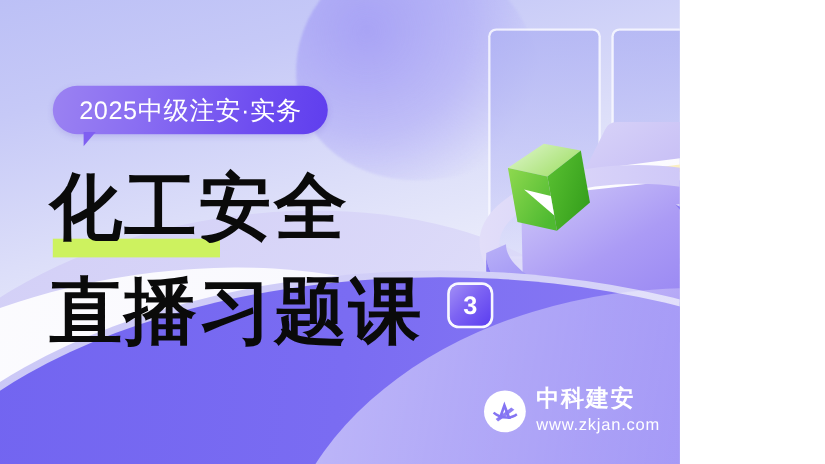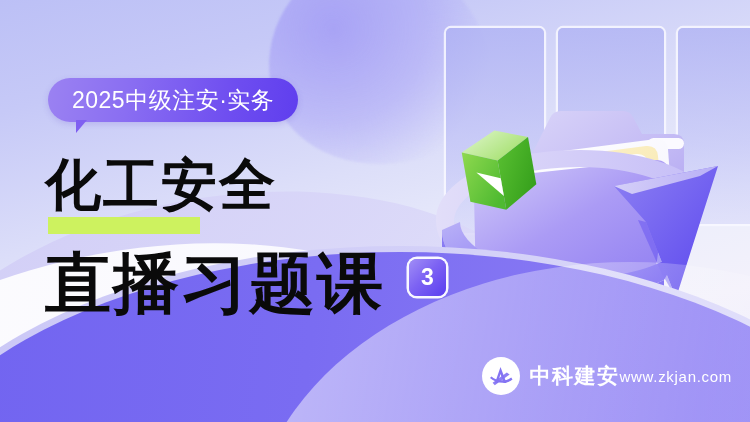--- a/index.html
+++ b/index.html
@@ -5,21 +5,21 @@
   * { margin:0; padding:0; box-sizing:border-box; }
   html,body { width:750px; height:422px; }
   body {
     font-family:"Liberation Sans", sans-serif;
     background:#fff;
     overflow:hidden;
   }
 
   .banner {
     position:relative;
-    width:750px;
+    width:618px;
     height:422px;
     overflow:hidden;
     background:linear-gradient(165deg,#bcc0f6 0%,#c6c9f7 18%,#dcdef9 42%,#eceefb 62%,#f3f1fb 78%,#eceafa 100%);
   }
 
   
   .blob-top {
     position:absolute;
     left:268px; top:-44px;
     width:220px; height:210px;
@@ -100,21 +100,21 @@
     width:0; height:0;
     border-left:11px solid #7f5ff1;
     border-bottom:13px solid transparent;
   }
 
   
   .title1 {
     position:absolute; left:45px; top:157px;
     font-family:"Liberation Serif", serif;
     font-weight:bold;
-    font-size:56px;
+    font-size:66px;
     line-height:1;
     color:#0a0a0a;
     letter-spacing:2px;
     white-space:nowrap;
     z-index:6;
   }
   .hl {
     position:absolute;
     left:48px; top:217px;
     width:152px; height:17px;
@@ -151,21 +151,21 @@
   
   .illus { position:absolute; left:418px; top:8px; width:332px; height:340px; }
 
   
   .logo {
     position:absolute; right:18px; bottom:26px;
     display:flex; align-items:center; gap:9px;
     z-index:9;
   }
   .logo-mark { width:40px; height:40px; flex:0 0 40px; }
-  .logo-text { display:flex; flex-direction:row; align-items:flex-start; }
+  .logo-text { display:flex; flex-direction:column; align-items:flex-start; }
   .logo-cn {
     color:#ffffff; font-size:21px; font-weight:bold;
     letter-spacing:1.5px; line-height:1.08;
   }
   .logo-url {
     color:#ffffff; font-size:15px; letter-spacing:.7px;
     line-height:1.3; margin-top:2px;
   }
 </style>
 </head>

